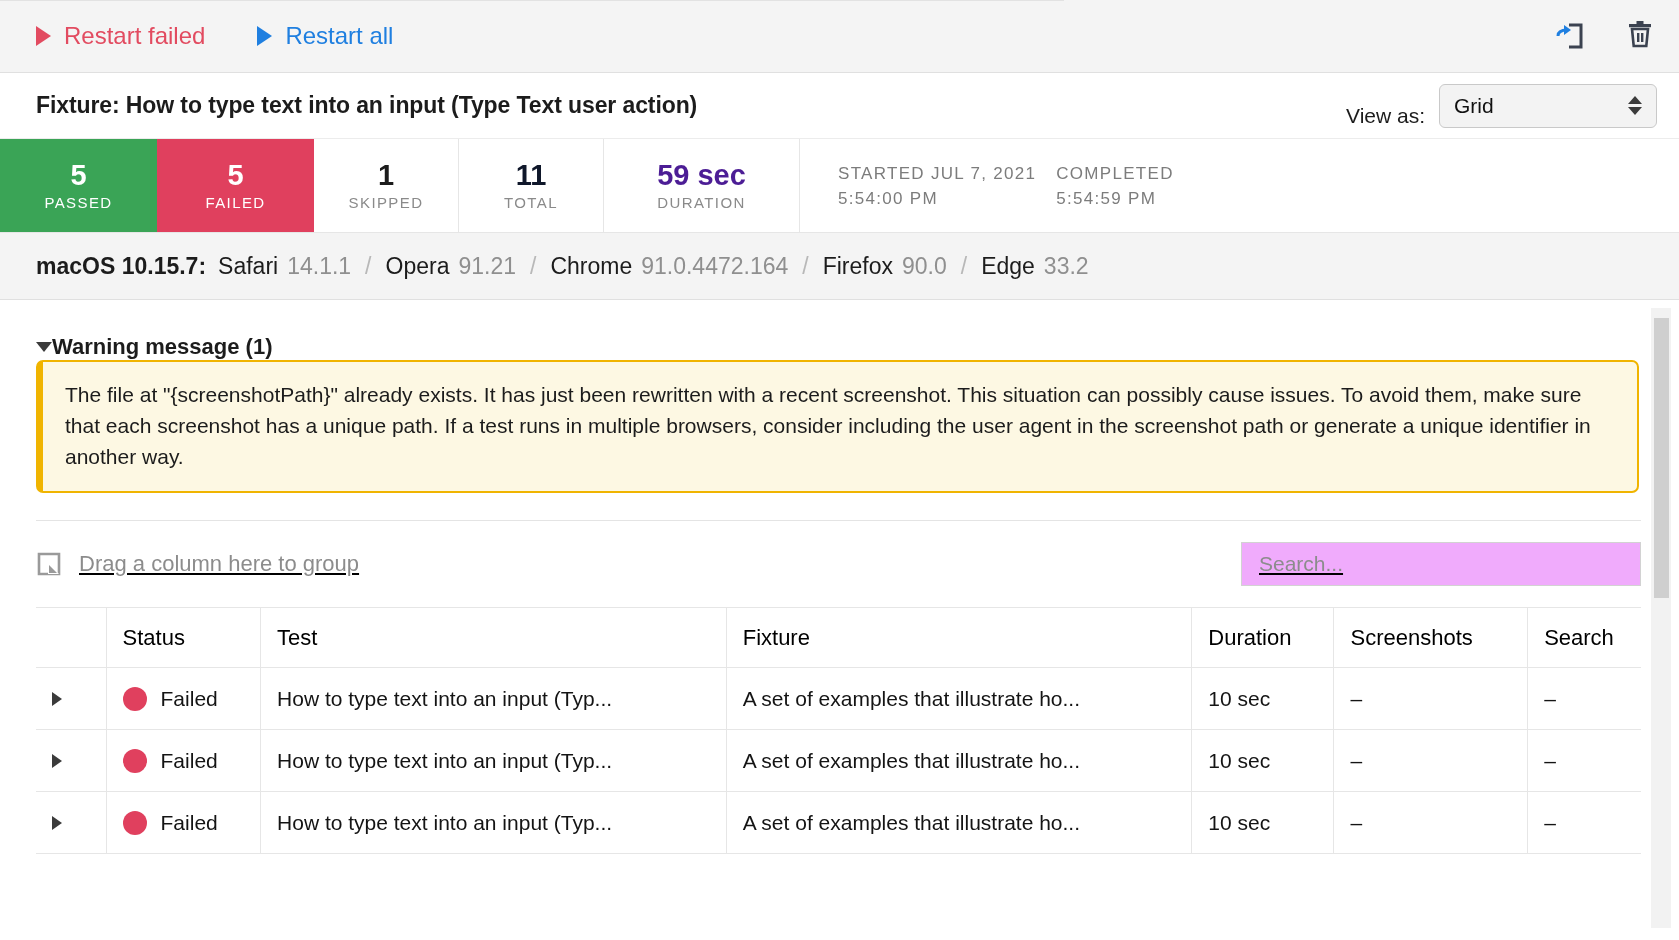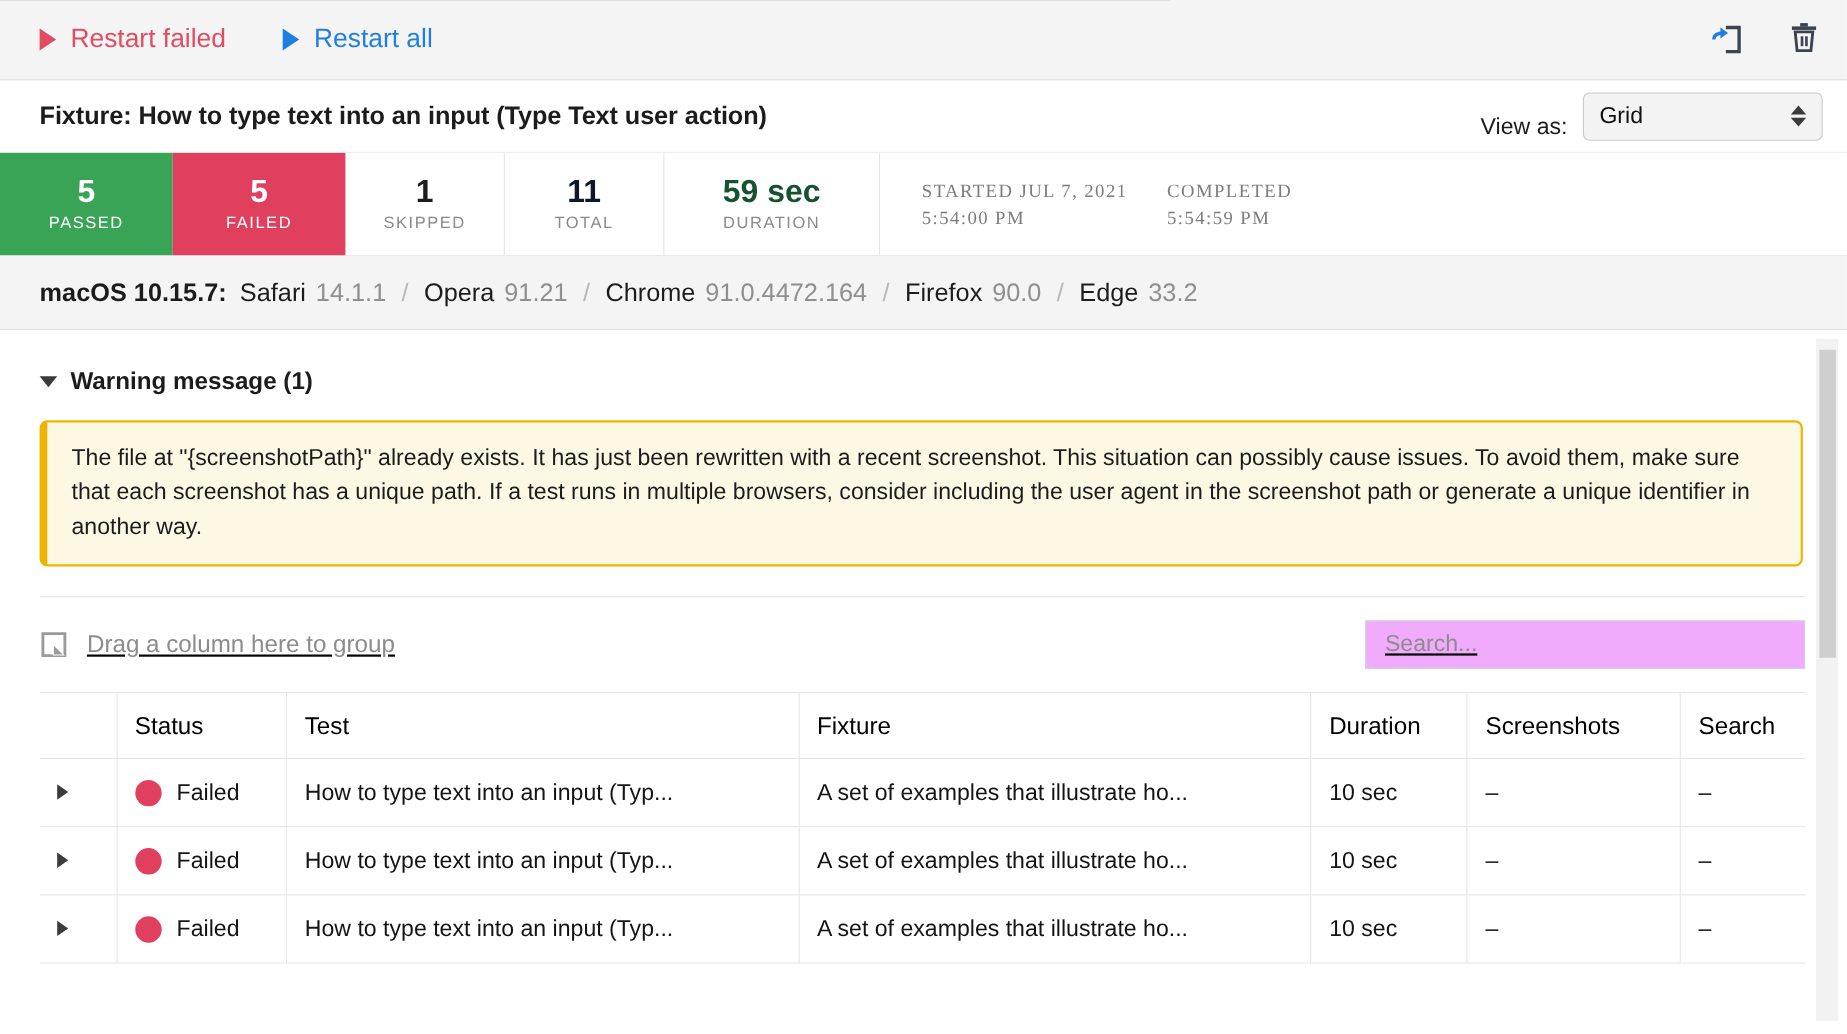--- a/index.html
+++ b/index.html
@@ -142,29 +142,28 @@
   }
   .stat.passed { width: 157px; background: #3aa456; border-right: 0; }
   .stat.passed .num, .stat.passed .cap { color: #ffffff; }
   .stat.failed { width: 157px; background: #e0405e; border-right: 0; }
   .stat.failed .num, .stat.failed .cap { color: #ffffff; }
   .stat.skipped { width: 145px; }
   .stat.skipped .num { color: #1c1c1c; }
   .stat.total { width: 145px; }
   .stat.total .num { color: #0f172a; }
   .stat.duration { width: 196px; }
-  .stat.duration .num { color: #14532d; }
+  .stat.duration .num { color: #4c1d95; }
 
   .times {
     display: flex;
     align-items: center;
     padding-left: 38px;
-    gap: 36px;
+    gap: 20px;
     flex: 1;
-    font-family: Liberation Serif, serif;
   }
   .time-col { display: flex; flex-direction: column; gap: 8px; }
   .time-col .lbl,
   .time-col .val {
     font-size: 17px;
     letter-spacing: 1.3px;
     color: #7c7c7c;
     line-height: 1;
     white-space: nowrap;
   }
@@ -191,23 +190,21 @@
     position: relative;
     height: 640px;
     background: #ffffff;
     overflow: hidden;
   }
   .content-inner { padding: 0 38px 0 36px; }
 
   .section-head {
     display: flex;
     align-items: center;
-    gap: 12px;
     padding-top: 34px;
-    padding-bottom: 22px;
   }
   .caret-down {
     width: 0; height: 0;
     border-left: 8px solid transparent;
     border-right: 8px solid transparent;
     border-top: 10px solid #3b3b3b;
     cursor: pointer;
   }
   .section-title {
     font-size: 22px;

